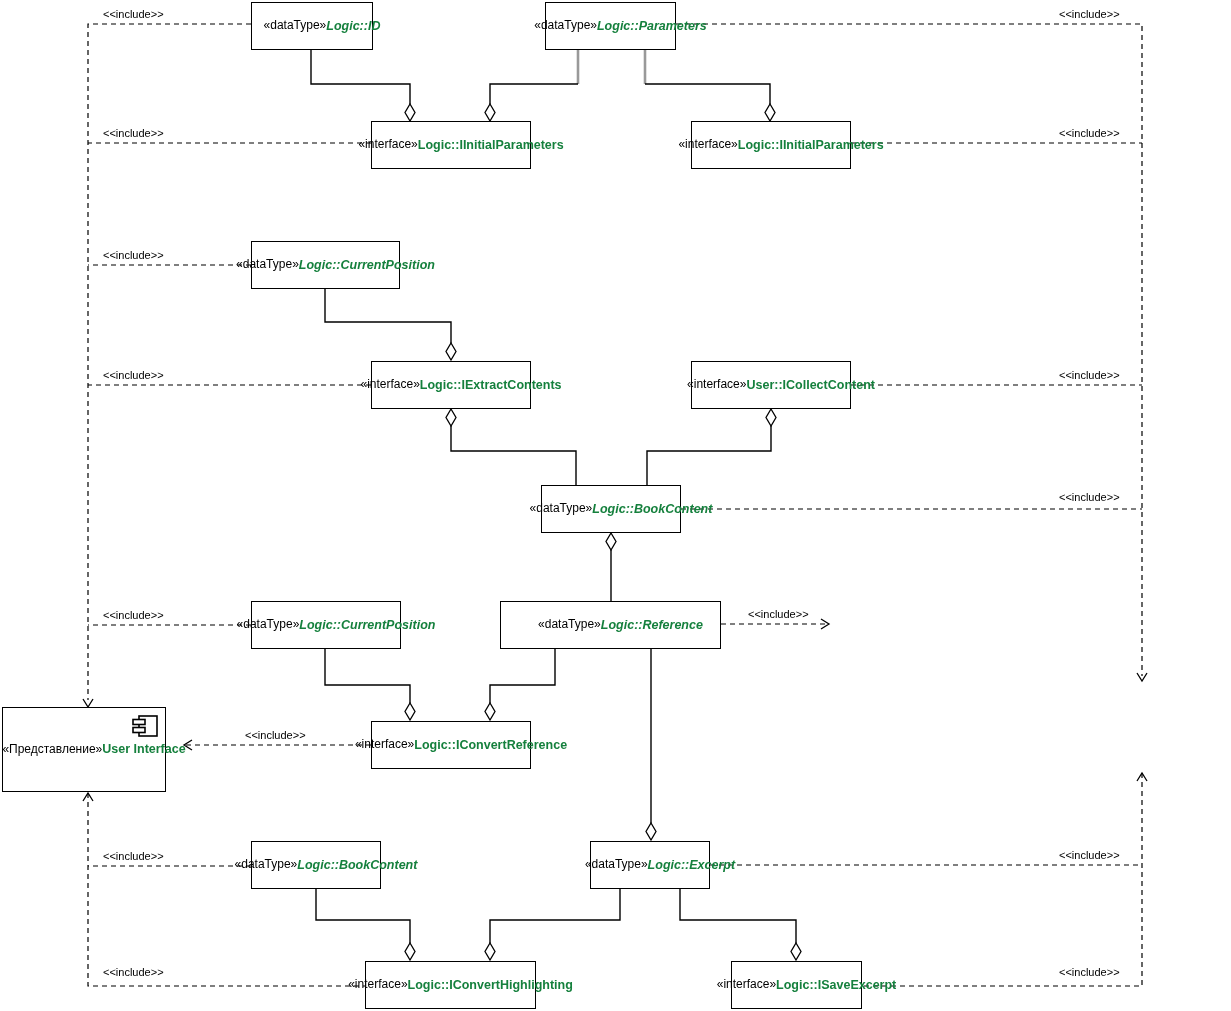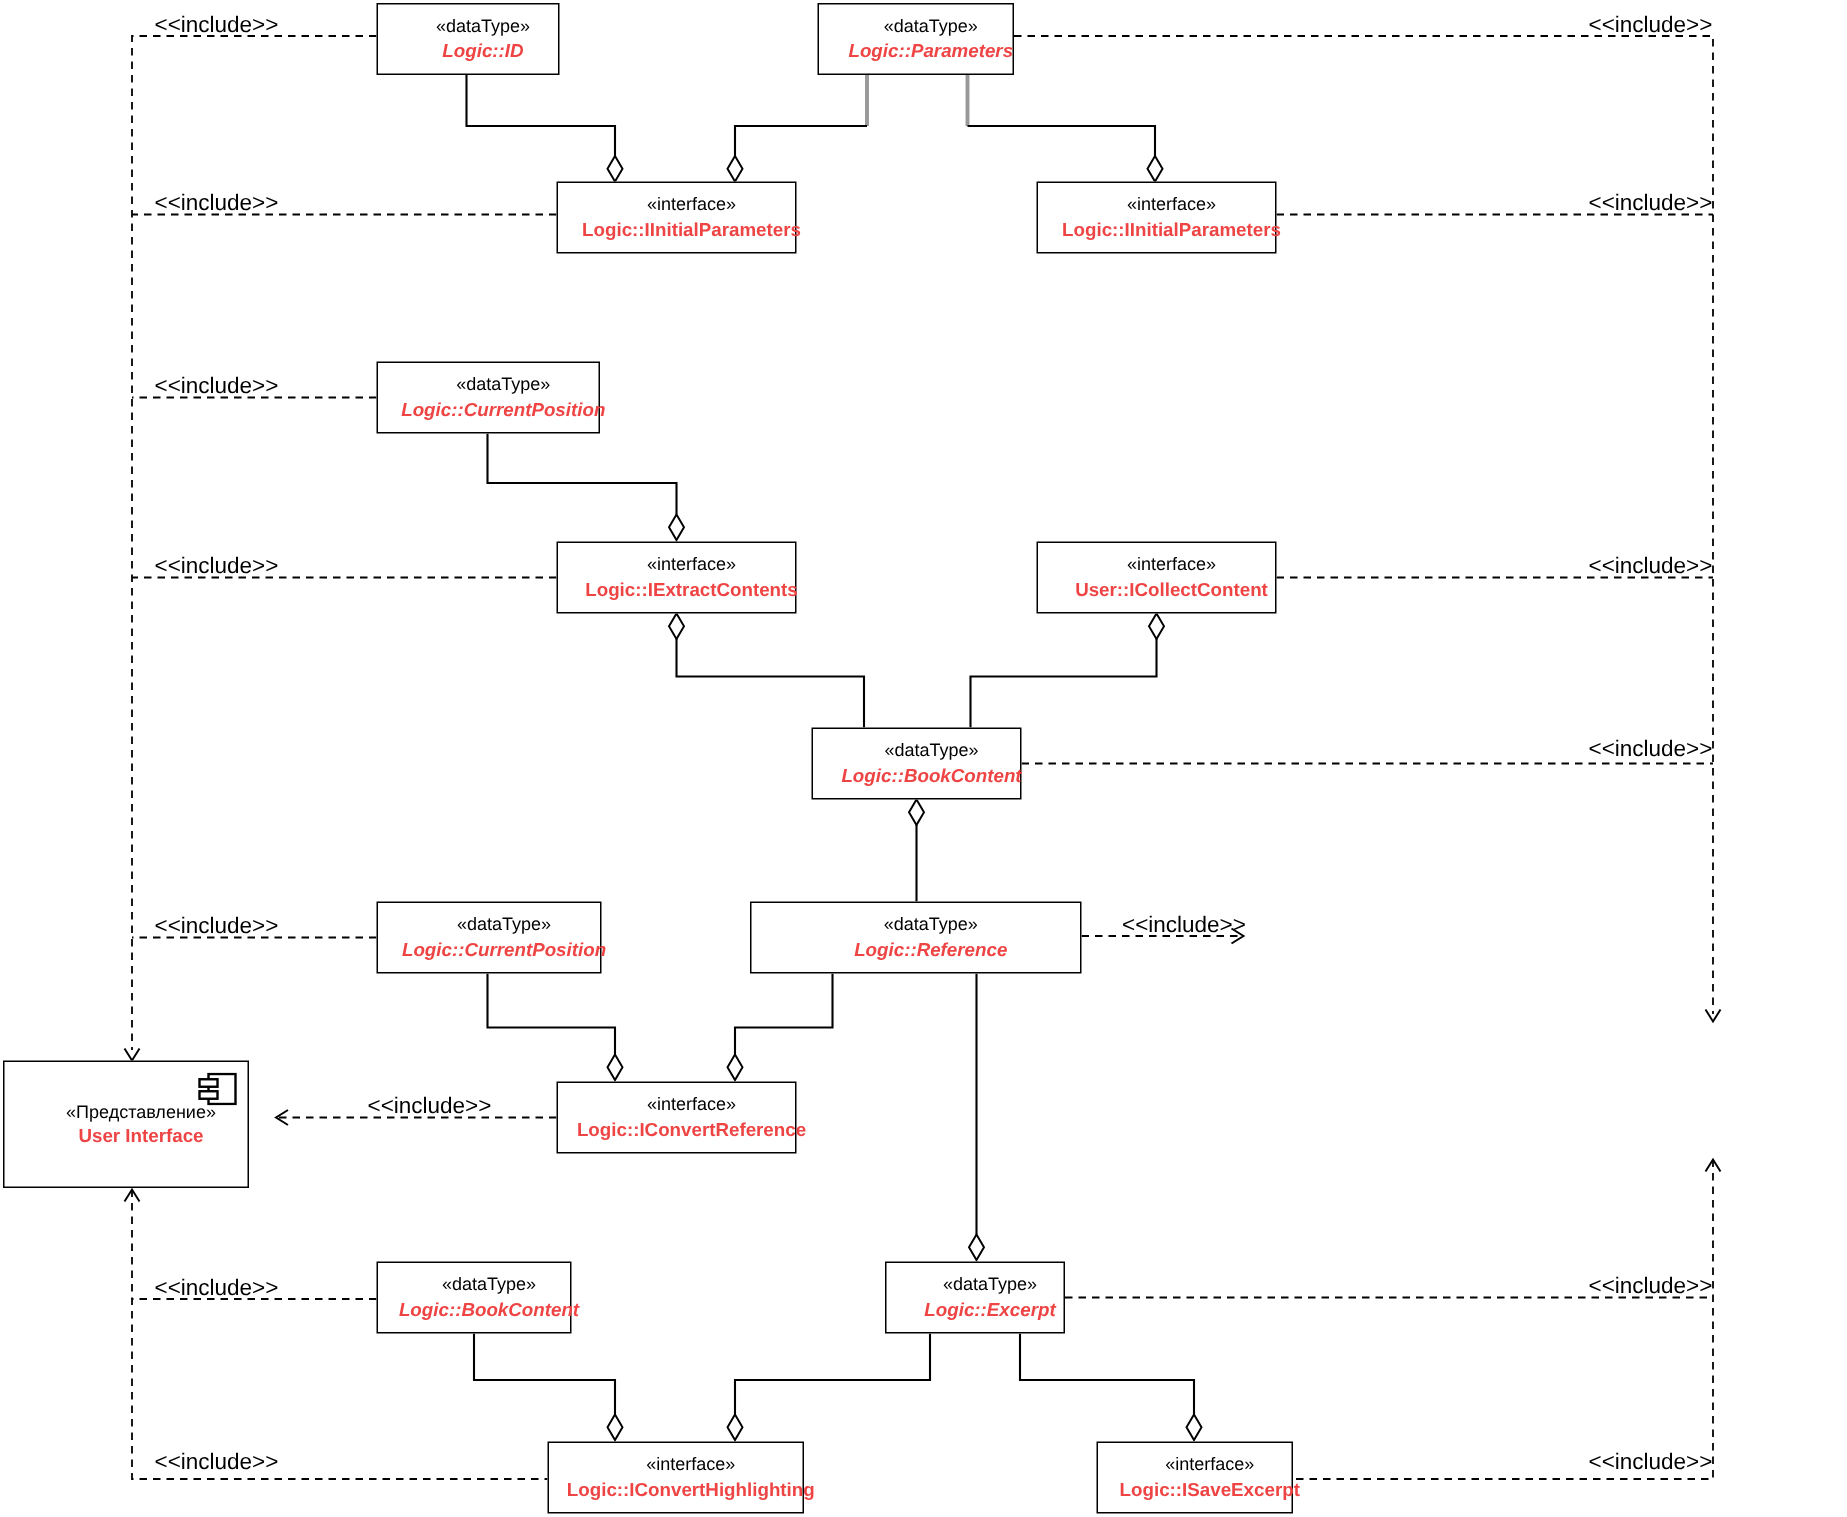--- a/index.html
+++ b/index.html
@@ -10,36 +10,36 @@
     font-family:"Liberation Sans", sans-serif;
     overflow:hidden;
   }
   #edges{position:absolute;left:0;top:0;z-index:1;}
   .node{
     position:absolute;
     box-sizing:border-box;
     background:#ffffff;
     border:1.5px solid #000000;
     display:flex;
-    flex-direction:column;
+    flex-direction:row;
     align-items:center;
     justify-content:center;
     text-align:center;
     z-index:2;
     line-height:1.3;
     padding-left:20px;
   }
   .node .st{font-size:12px;color:#000;}
-  .node .nm{font-size:12.5px;font-weight:bold;color:#ef4444;white-space:nowrap;}
+  .node .nm{font-size:12.5px;font-weight:bold;color:#15803d;white-space:nowrap;}
   .node .nm.dt{font-style:italic;}
   .node.comp .cicon{position:absolute;top:7px;right:7px;}
   .inc{
     position:absolute;
     z-index:3;
-    font-size:15px;
+    font-size:11px;
     color:#000;
     white-space:nowrap;
     letter-spacing:0px;
   }
 </style>
 </head>
 <body>
 
 <div id="canvas">
 

